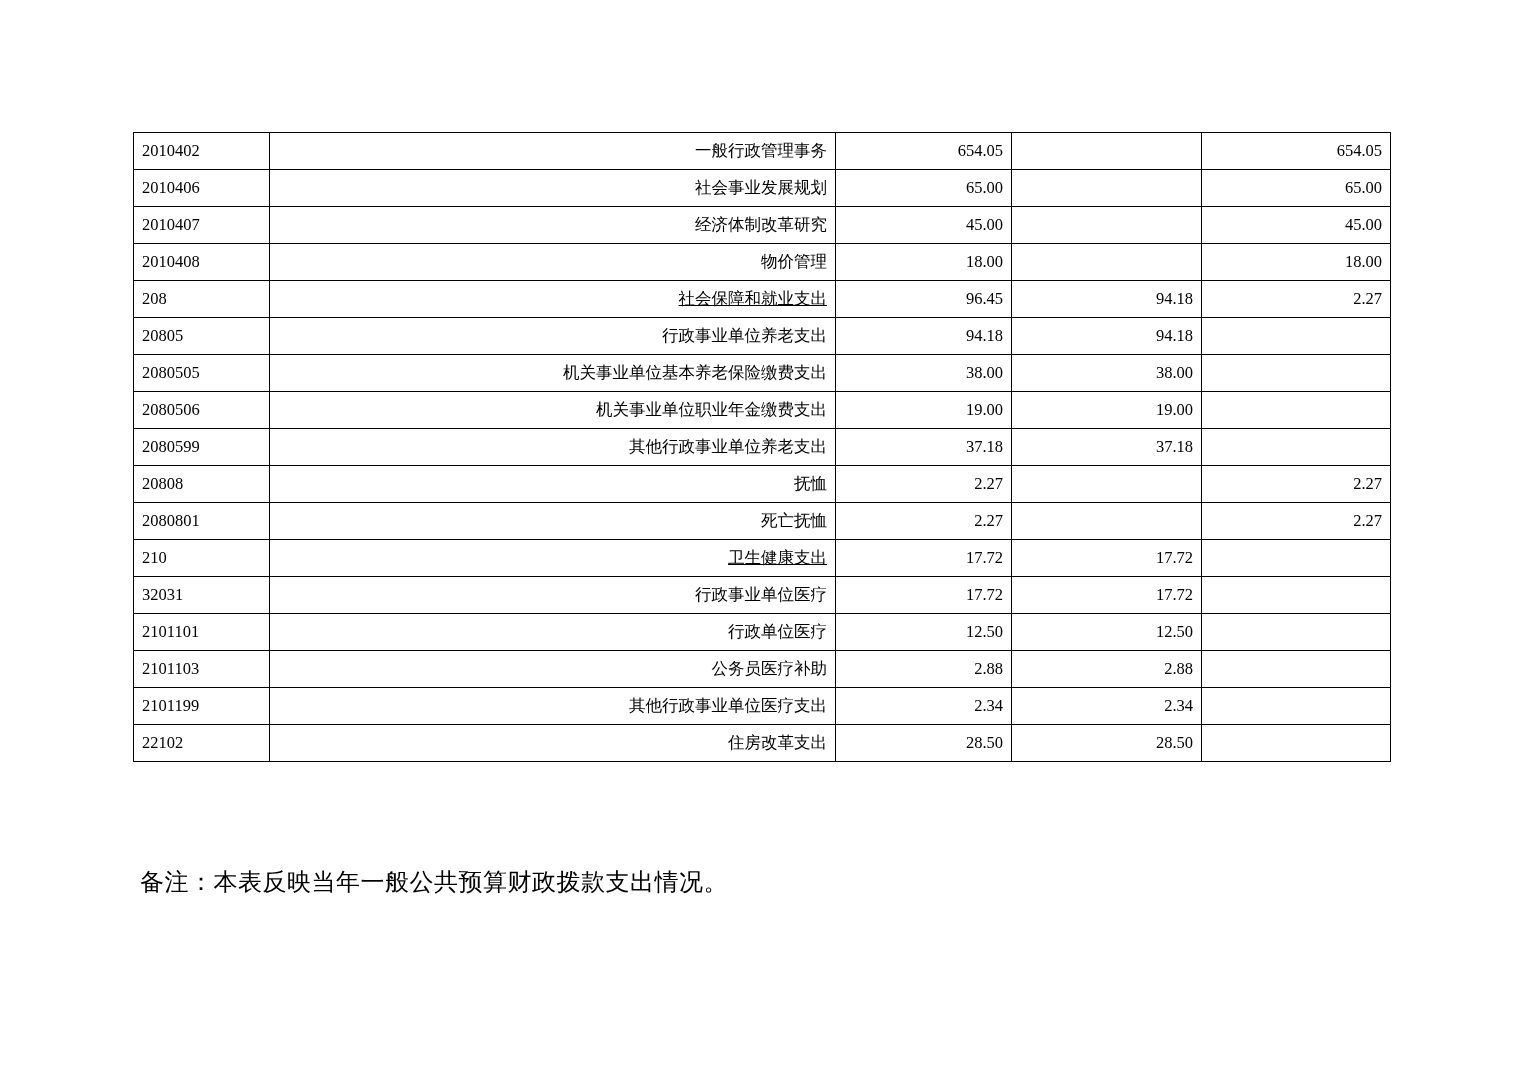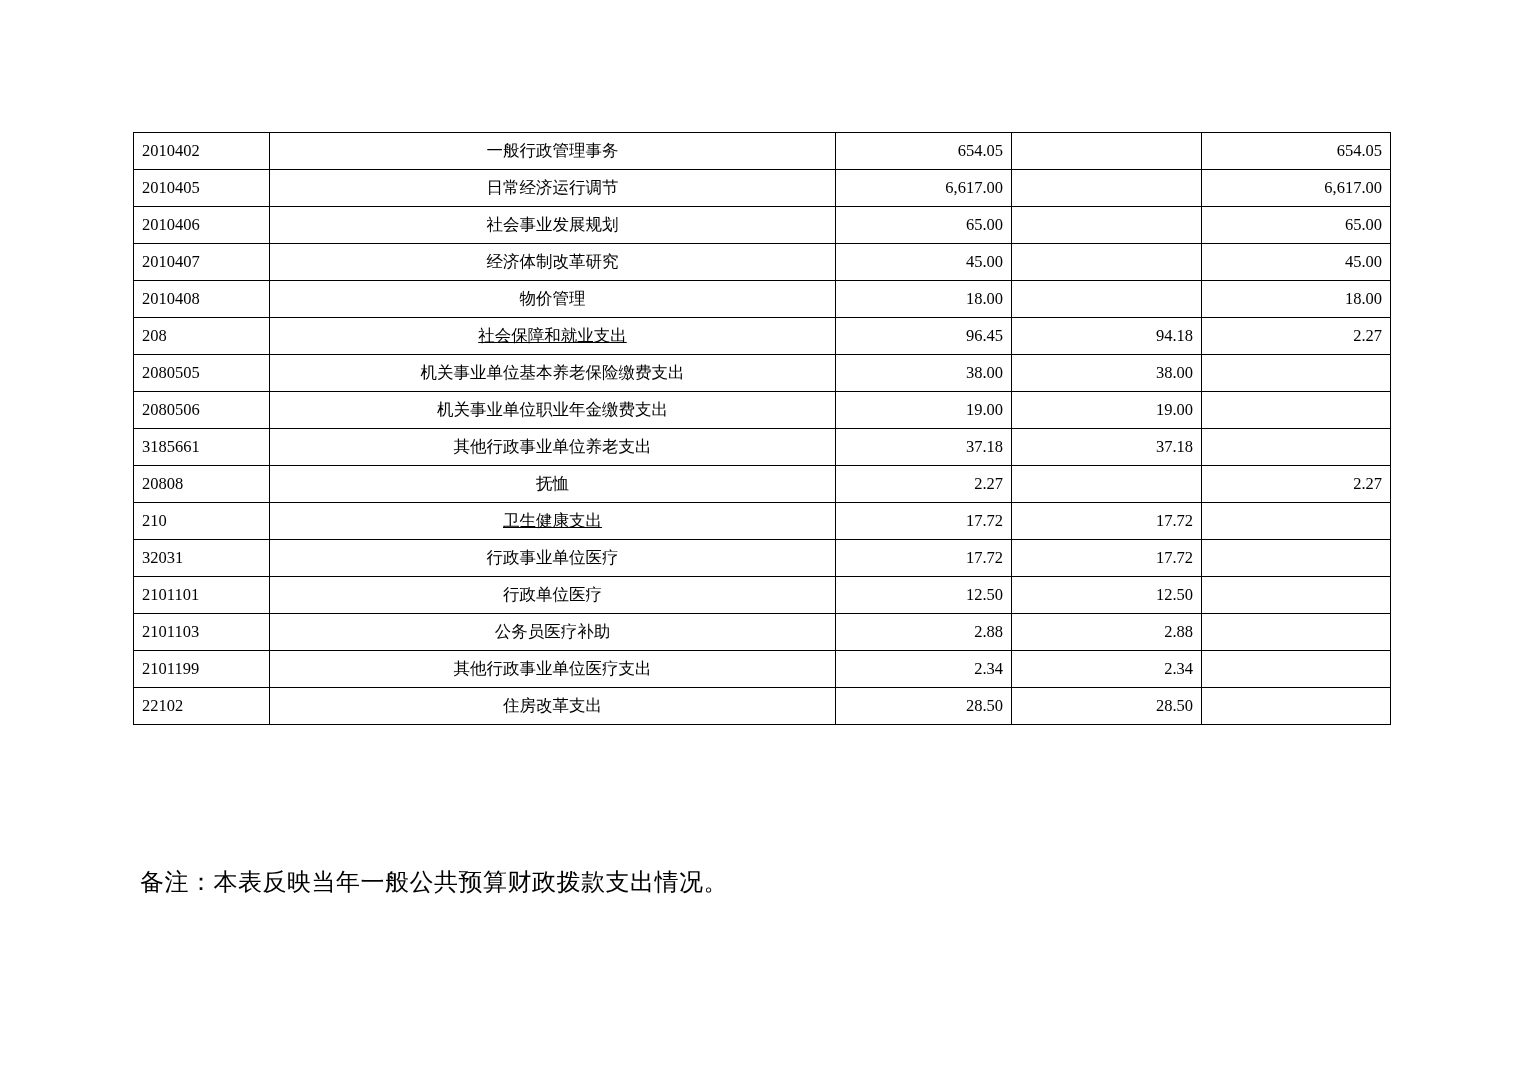--- a/index.html
+++ b/index.html
@@ -39,21 +39,21 @@
     white-space: nowrap;
     overflow: hidden;
   }
   col.c-code   { width: 136px; }
   col.c-name   { width: 566px; }
   col.c-total  { width: 176px; }
   col.c-basic  { width: 190px; }
   col.c-proj   { width: 189px; }
 
   td.code   { text-align: left; }
-  td.name   { text-align: center; }
+  td.name   { text-align: right; }
   td.num    { text-align: right; }
 
   
   .ind0 { padding-left: 2px; }
   .ind1 { padding-left: 14px; }
   .ind2 { padding-left: 22px; }
 
   
   .nind0 { padding-left: 5px; text-decoration: underline; }
   .nind1 { padding-left: 20px; }
@@ -85,27 +85,20 @@
     </colgroup>
     <tbody>
         <tr>
           <td class="code ind1">2010402</td>
           <td class="name nind2">一般行政管理事务</td>
           <td class="num">654.05</td>
           <td class="num"></td>
           <td class="num">654.05</td>
         </tr>
         <tr>
-          <td class="code ind1">2010405</td>
-          <td class="name nind2">日常经济运行调节</td>
-          <td class="num">6,617.00</td>
-          <td class="num"></td>
-          <td class="num">6,617.00</td>
-        </tr>
-        <tr>
           <td class="code ind1">2010406</td>
           <td class="name nind2">社会事业发展规划</td>
           <td class="num">65.00</td>
           <td class="num"></td>
           <td class="num">65.00</td>
         </tr>
         <tr>
           <td class="code ind1">2010407</td>
           <td class="name nind2">经济体制改革研究</td>
           <td class="num">45.00</td>
@@ -120,43 +113,57 @@
           <td class="num">18.00</td>
         </tr>
         <tr>
           <td class="code ind0">208</td>
           <td class="name nind0">社会保障和就业支出</td>
           <td class="num">96.45</td>
           <td class="num">94.18</td>
           <td class="num">2.27</td>
         </tr>
         <tr>
+          <td class="code ind1">20805</td>
+          <td class="name nind1">行政事业单位养老支出</td>
+          <td class="num">94.18</td>
+          <td class="num">94.18</td>
+          <td class="num"></td>
+        </tr>
+        <tr>
           <td class="code ind2">2080505</td>
           <td class="name nind2">机关事业单位基本养老保险缴费支出</td>
           <td class="num">38.00</td>
           <td class="num">38.00</td>
           <td class="num"></td>
         </tr>
         <tr>
           <td class="code ind2">2080506</td>
           <td class="name nind2">机关事业单位职业年金缴费支出</td>
           <td class="num">19.00</td>
           <td class="num">19.00</td>
           <td class="num"></td>
         </tr>
         <tr>
-          <td class="code ind2">3185661</td>
+          <td class="code ind2">2080599</td>
           <td class="name nind2">其他行政事业单位养老支出</td>
           <td class="num">37.18</td>
           <td class="num">37.18</td>
           <td class="num"></td>
         </tr>
         <tr>
           <td class="code ind1">20808</td>
           <td class="name nind1">抚恤</td>
+          <td class="num">2.27</td>
+          <td class="num"></td>
+          <td class="num">2.27</td>
+        </tr>
+        <tr>
+          <td class="code ind2">2080801</td>
+          <td class="name nind2">死亡抚恤</td>
           <td class="num">2.27</td>
           <td class="num"></td>
           <td class="num">2.27</td>
         </tr>
         <tr>
           <td class="code ind0">210</td>
           <td class="name nind0">卫生健康支出</td>
           <td class="num">17.72</td>
           <td class="num">17.72</td>
           <td class="num"></td>

